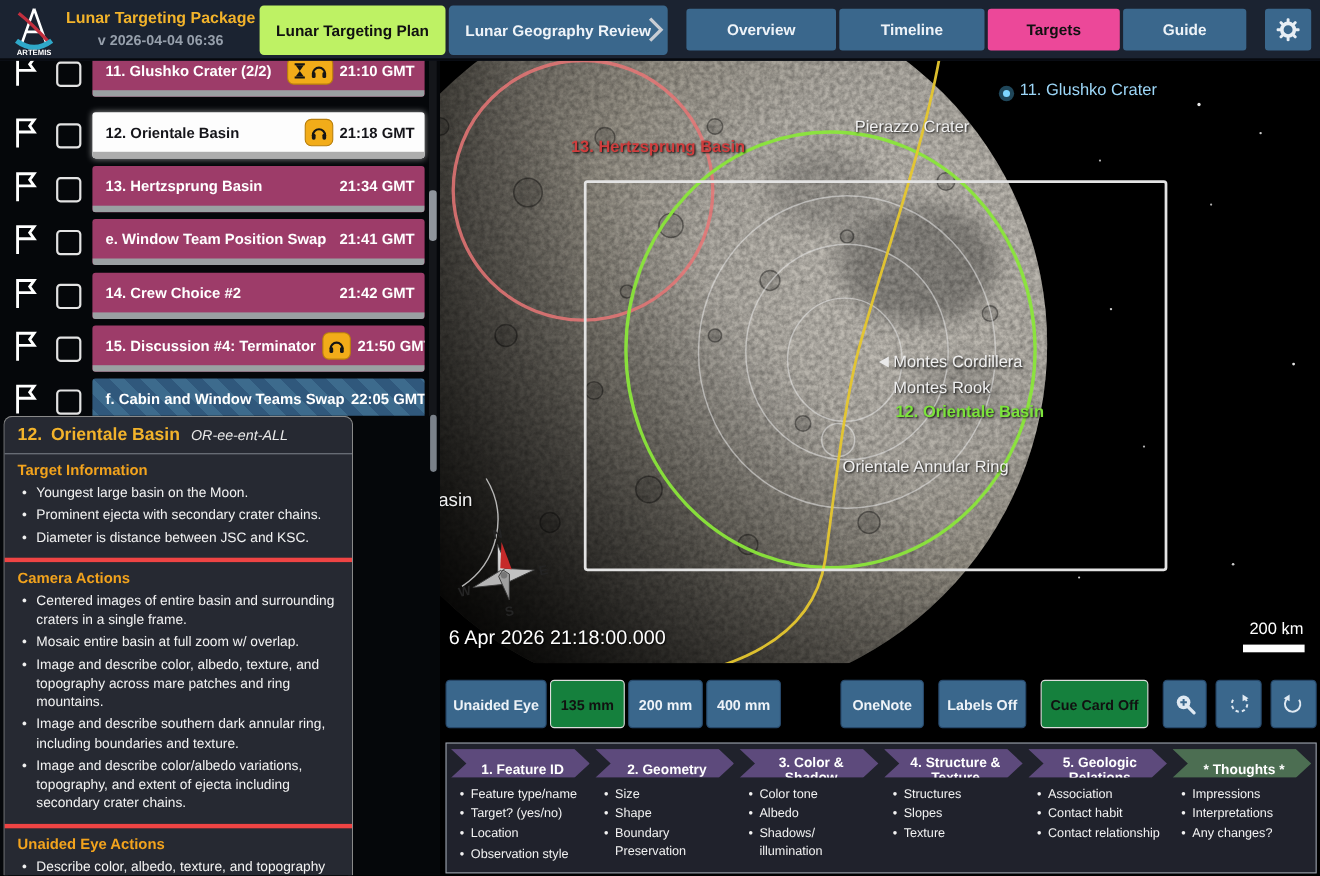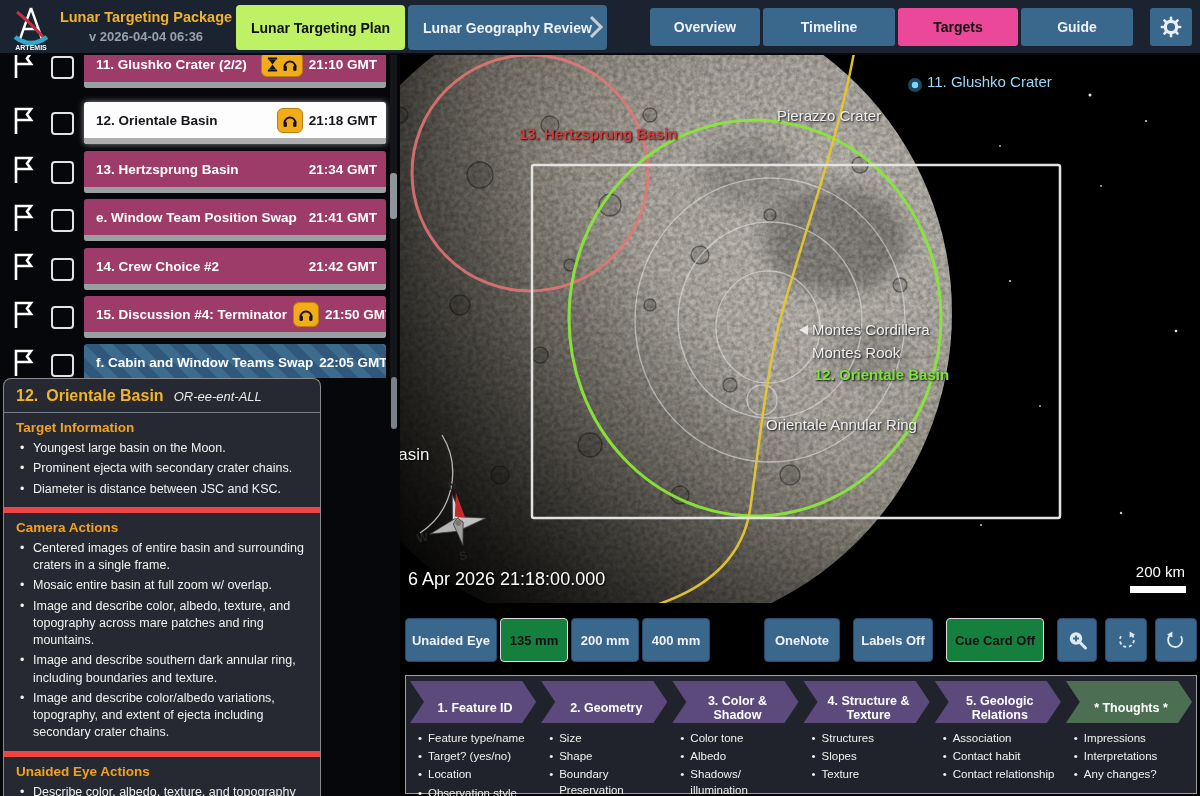--- a/index.html
+++ b/index.html
@@ -51,21 +51,21 @@
   .sb-thumb2 { position:absolute; left:391px; top:377px; width:6px; height:52px; background:#7a818a; border-radius:3px; z-index:5;}
 
   
   .details { position:absolute; left:3px; top:378px; width:318px; height:418px;
              background:#262932; border:1px solid #8a8a8a; border-bottom:none;
              border-radius:8px 8px 0 0; overflow:hidden; z-index:4; }
   .dtitle { padding:8px 12px 7px; border-bottom:1px solid #777c85; }
   .dnum, .dname { color:#f2b32b; font-weight:bold; font-size:16px; }
   .dname { margin-left:8px; }
   .dpron { color:#e9e9e9; font-style:italic; font-size:13px; margin-left:10px; }
-  .dsection { padding:7px 12px 6px; border-bottom:6px solid #ef4444; }
+  .dsection { padding:7px 12px 6px; border-bottom:4px solid #ef4444; }
   .dsection:last-child { border-bottom:none; }
   .dhead { color:#f2a31d; font-weight:bold; font-size:13.5px; margin-bottom:5px; }
   .dlist { list-style:none; }
   .dlist li { color:#f2f2f2; font-size:12.5px; line-height:1.38; margin:3px 0; padding-left:17px; position:relative; }
   .dlist li::before { content:"•"; position:absolute; left:4px; color:#f2f2f2; }
 
   
   .map { position:absolute; left:400px; top:55px; width:800px; height:548px; background:#000; overflow:hidden; }
   .map svg.scene { position:absolute; left:0; top:0; }
   .mlabel { position:absolute; white-space:nowrap; font-size:15px; text-shadow:1px 1px 2px rgba(0,0,0,.95); }
@@ -84,21 +84,21 @@
   .tb { background:#3a678c; border:1px solid #27486a; color:#eef3f8; font-weight:bold; font-size:13px;
         height:44px; border-radius:4px; display:flex; align-items:center; justify-content:center; }
   .tb.on { background:#15803d; color:#111; border-color:#ddd; }
   .sp { margin-left:auto; }
   .gap10 { margin-left:10px; }
 
   
   .workflow { position:absolute; left:405px; top:675px; width:792px; height:119px;
               background:#20222c; border:1px solid #9aa0a8; display:flex; gap:5px; padding:5px 4px; }
   .wcol { flex:1; display:flex; flex-direction:column; min-width:0; }
-  .whead { height:42px; flex:none; background:#5d4a7c; color:#fff; font-weight:bold; font-size:12.5px;
+  .whead { height:26px; flex:none; background:#5d4a7c; color:#fff; font-weight:bold; font-size:12.5px;
            line-height:1.12; display:flex; align-items:center; justify-content:center; text-align:center;
            padding:11px 15px 0 19px;
            clip-path:polygon(0 0, calc(100% - 14px) 0, 100% 50%, calc(100% - 14px) 100%, 0 100%, 14px 50%); }
   .whead.green { background:#4c6e52; }
   .wlist { list-style:none; padding:5px 2px 0 6px; }
   .wlist li { color:#f2f2f2; font-size:11.5px; line-height:1.32; margin:3px 0; padding-left:12px; position:relative; white-space:normal; }
   .wlist li::before { content:"•"; position:absolute; left:2px; }
 </style>
 </head>
 <body>
@@ -115,21 +115,21 @@
     <div class="app-version">v 2026-04-04 06:36</div>
   </div>
   <div class="doctabs">
     <div class="doctab on">Lunar Targeting Plan</div>
     <div class="doctab">Lunar Geography Review</div>
   </div>
   <svg class="hdr-chevron" width="20" height="28" viewBox="0 0 20 28">
     <path d="M5 4 L15 14 L5 24" stroke="#c8cdd4" stroke-width="3" fill="none"></path>
   </svg>
   <div class="viewtabs">
-    <div class="vtab" style="width:110px">Overview</div>
+    <div class="vtab" style="width:136px">Overview</div>
     <div class="vtab" style="width:132px">Timeline</div>
     <div class="vtab on" style="width:120px">Targets</div>
     <div class="vtab" style="width:112px">Guide</div>
     <div class="gearbtn">
       <svg width="22" height="22" viewBox="0 0 20 20">
         <g fill="#e8eef4">
           <rect x="8.8" y="0.5" width="2.4" height="4.4" rx="1"></rect>
           <rect x="8.8" y="0.5" width="2.4" height="4.4" rx="1" transform="rotate(45 10 10)"></rect>
           <rect x="8.8" y="0.5" width="2.4" height="4.4" rx="1" transform="rotate(90 10 10)"></rect>
           <rect x="8.8" y="0.5" width="2.4" height="4.4" rx="1" transform="rotate(135 10 10)"></rect>

